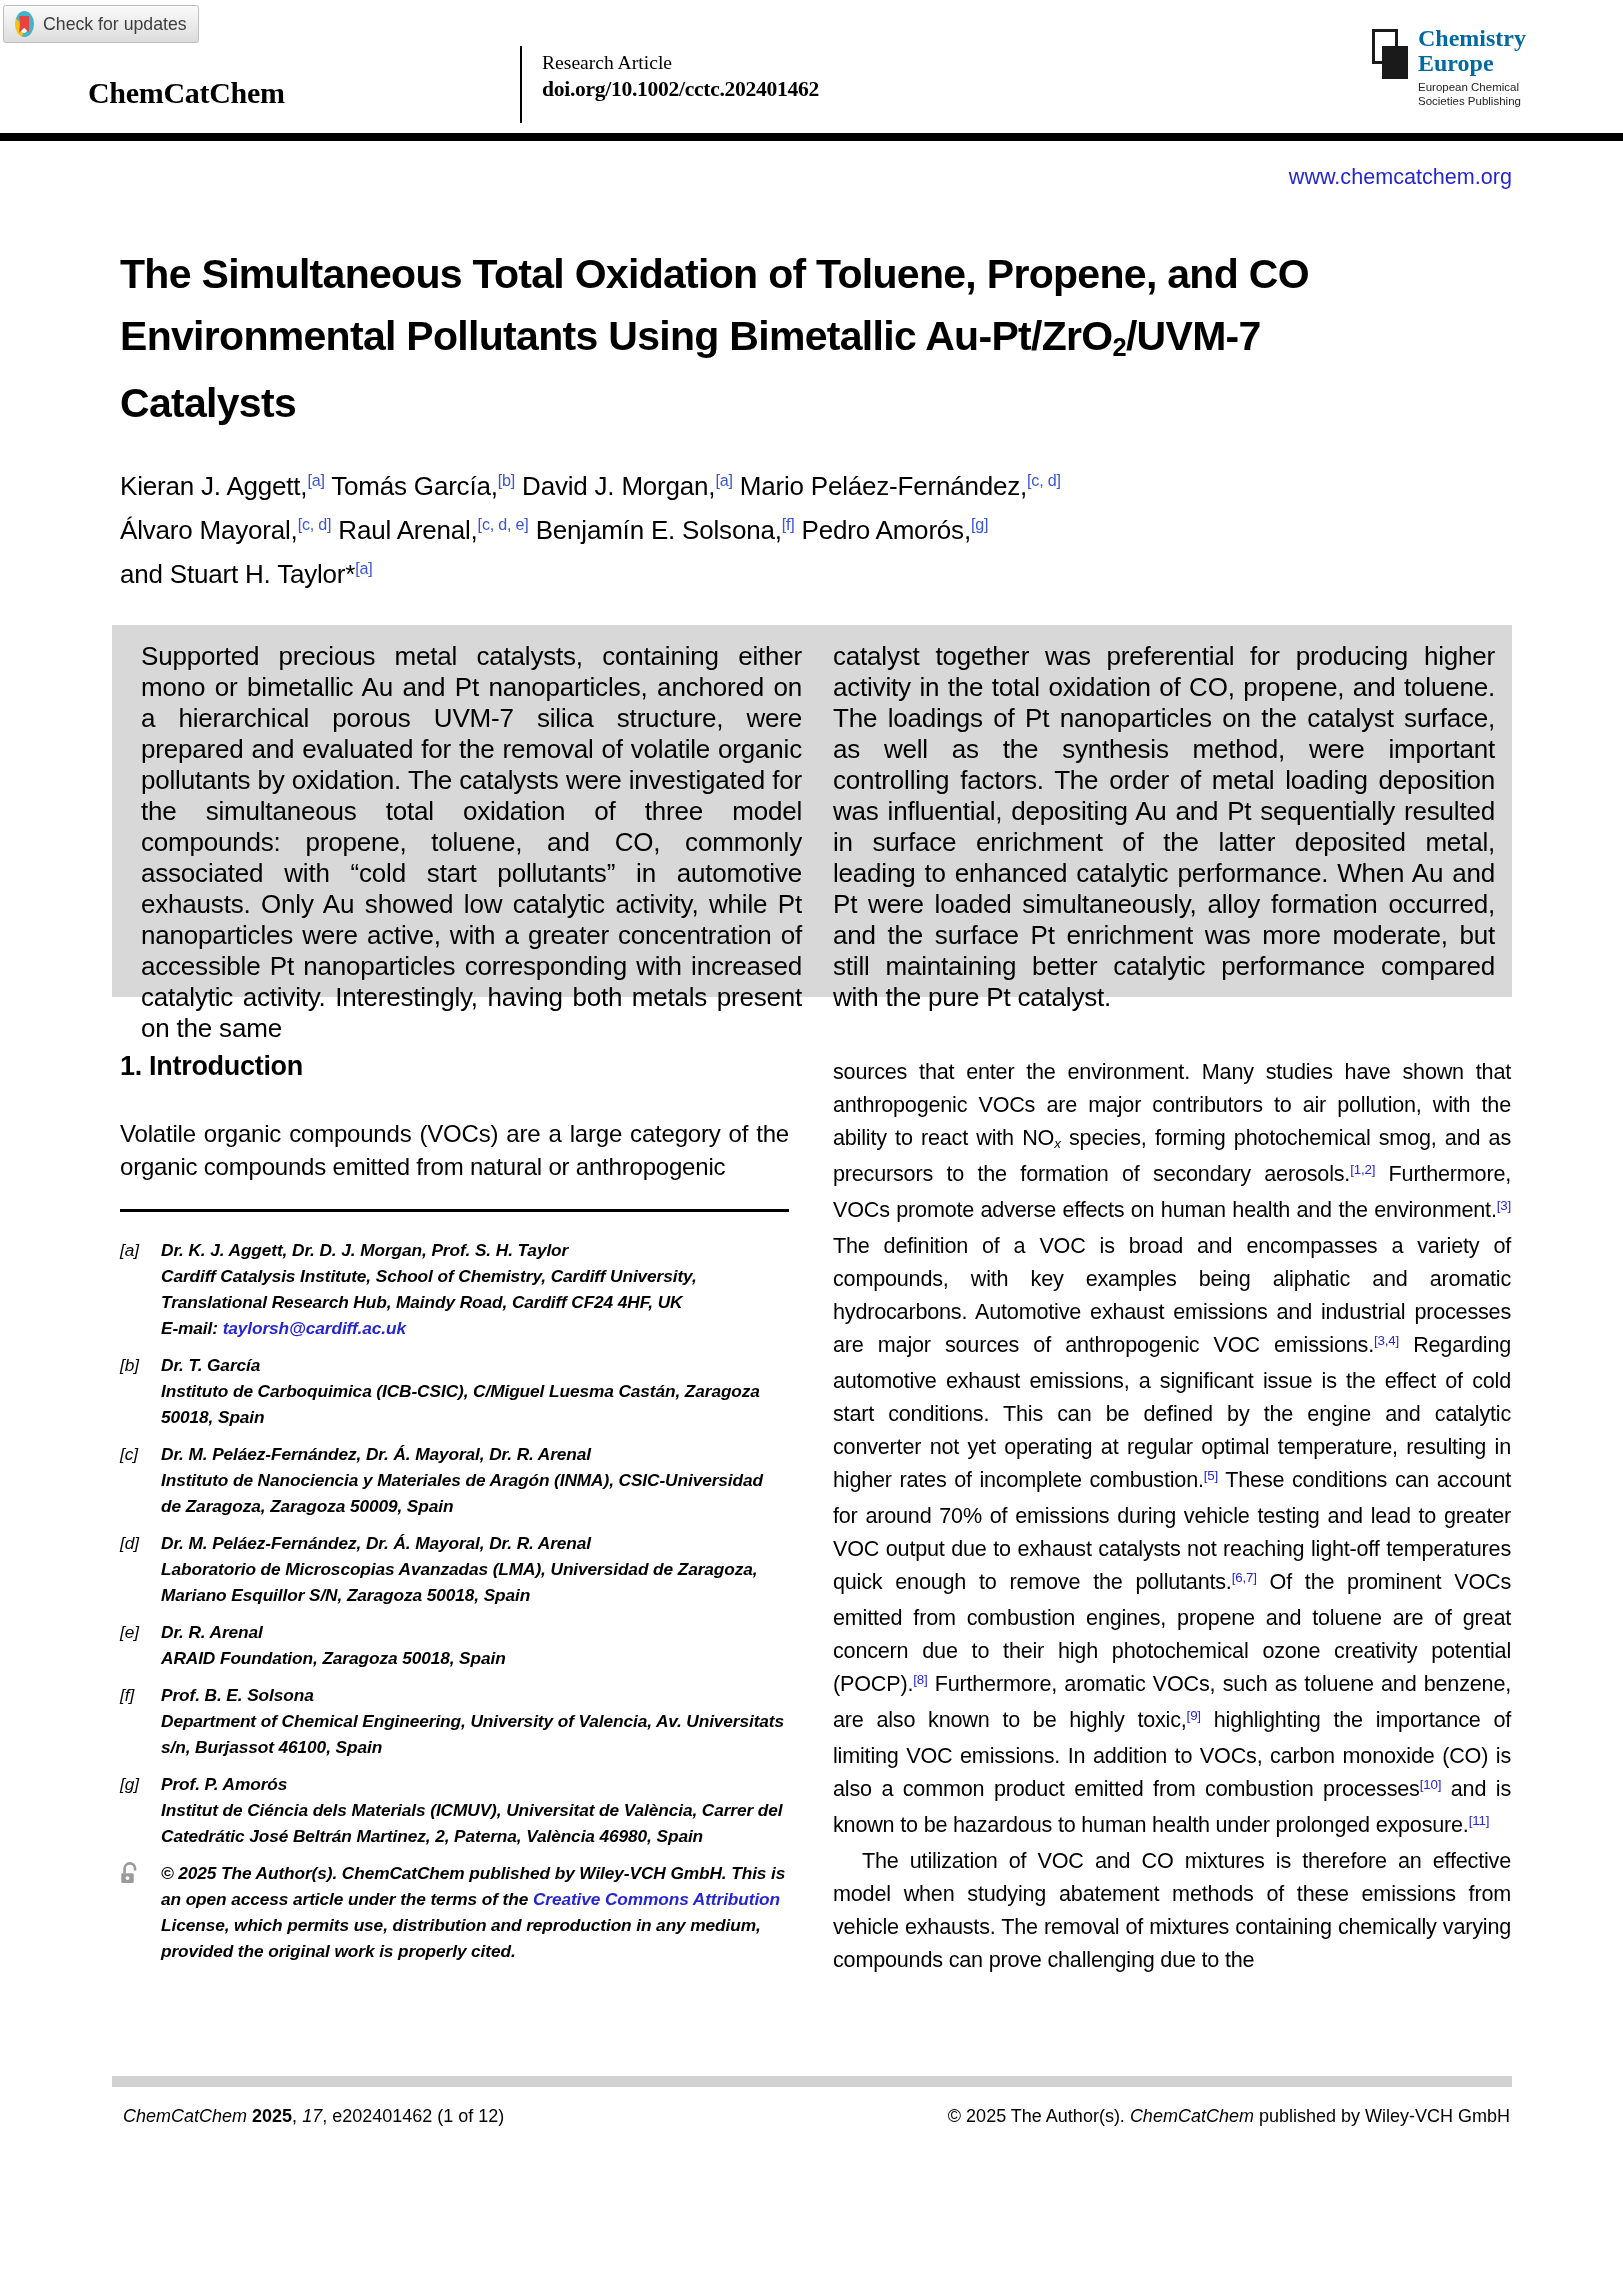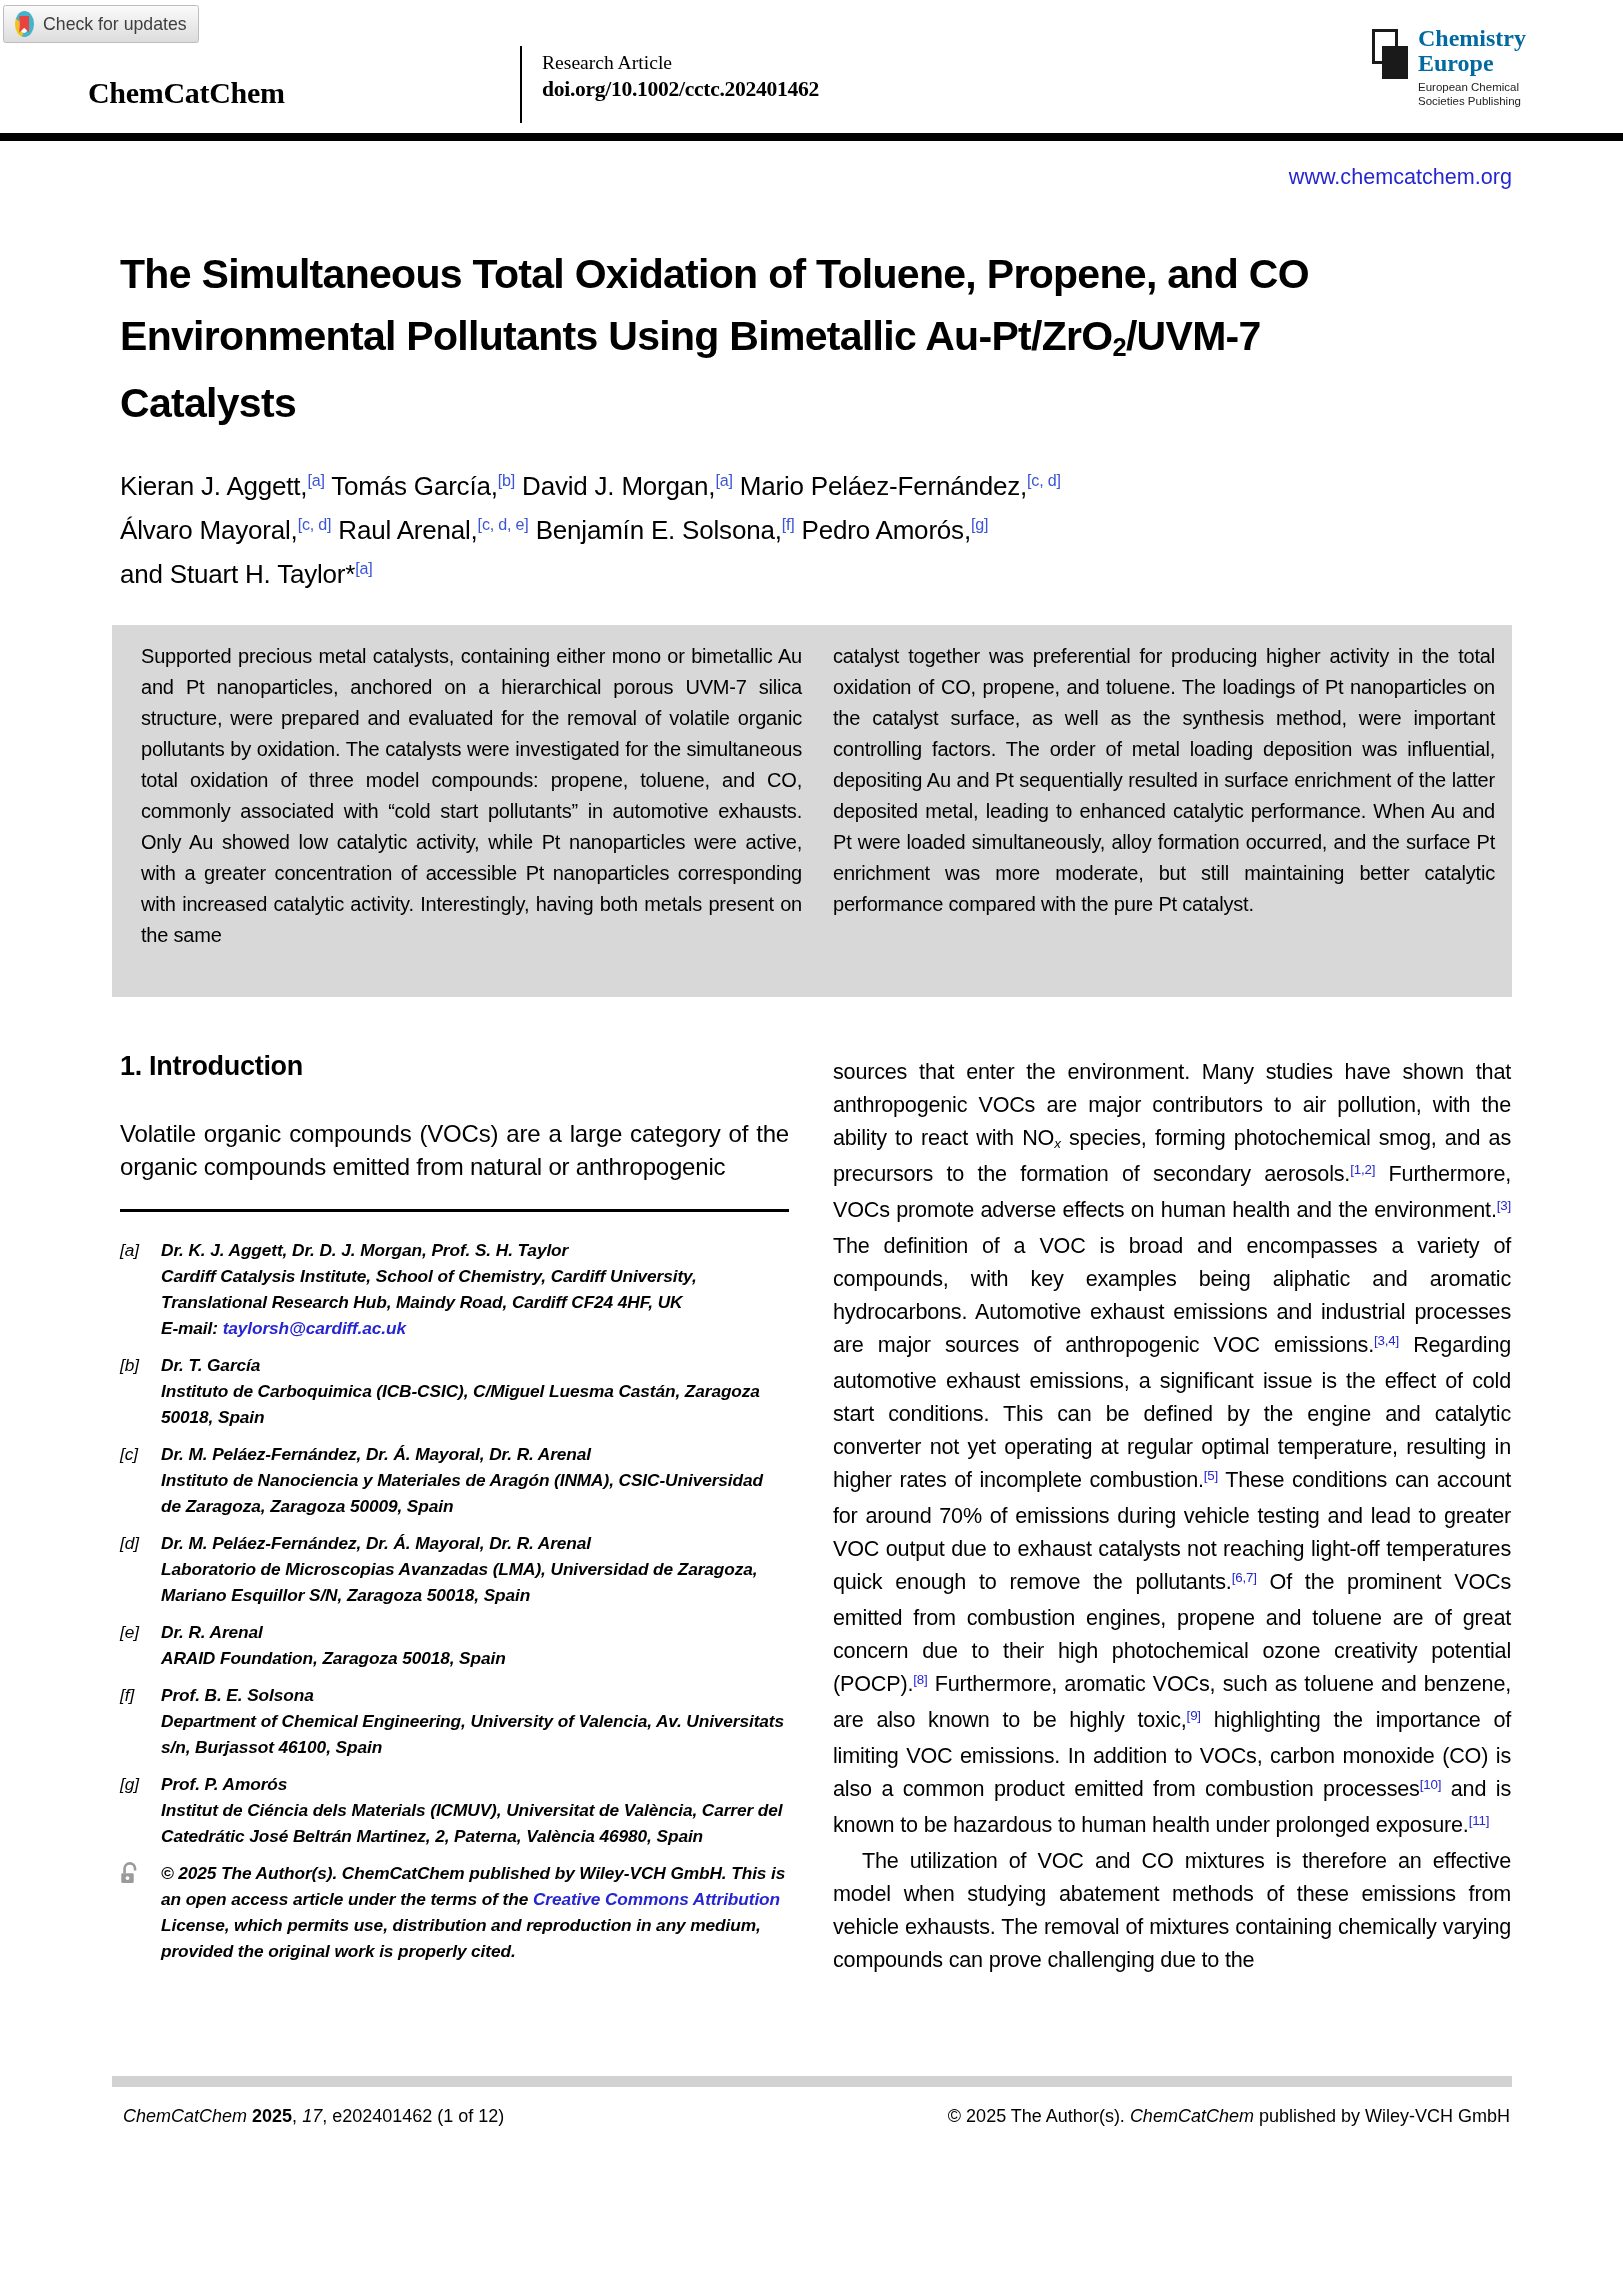--- a/index.html
+++ b/index.html
@@ -41,21 +41,21 @@
   .ce-word{font-family:"Liberation Serif",serif;font-weight:700;font-size:24px;line-height:25px;color:#0369a1;}
   .ce-sub{margin-top:5.2px;font-size:11.5px;line-height:13.7px;color:#222;}
   .topbar{position:absolute;left:0;top:133px;width:1623px;height:7.9px;background:var(--bar-black);}
   .site{position:absolute;right:111px;top:164px;font-size:21.6px;color:var(--link-blue);cursor:pointer;}
   
   .title{position:absolute;left:120px;top:243px;width:1404px;font-size:41px;font-weight:700;
     line-height:62px;letter-spacing:-0.7px;}
   .authors{position:absolute;left:120px;top:454px;width:1404px;font-size:26px;line-height:41px;letter-spacing:-0.2px;margin-top:12px;}
   
   .abstract{position:absolute;left:112px;top:625px;width:1400px;height:372px;background:var(--abstract-bg);}
-  .abs-col{position:absolute;top:15.7px;font-size:20px;line-height:31px;text-align:justify;letter-spacing:-0.2px;}
+  .abs-col{position:absolute;top:15.7px;font-size:26px;line-height:31px;text-align:justify;letter-spacing:-0.2px;}
   .abs-left{left:29px;width:661px;}
   .abs-right{left:721px;width:662px;}
   
   .col-left{position:absolute;left:120px;top:1051px;width:669px;}
   .col-left h2{font-size:27px;font-weight:700;letter-spacing:-0.3px;margin-bottom:35px;}
   .intro-p{font-size:24px;line-height:33px;text-align:justify;letter-spacing:-0.2px;margin-top:26px;}
   .fn-rule{margin-top:26px;height:2.6px;background:#000;}
   .footnotes{margin-top:25px;font-style:italic;font-size:17.3px;line-height:26px;letter-spacing:-0.1px;}
   .fn-row{display:flex;margin-bottom:11px;}
   .fn-marker{width:41px;flex:none;}

